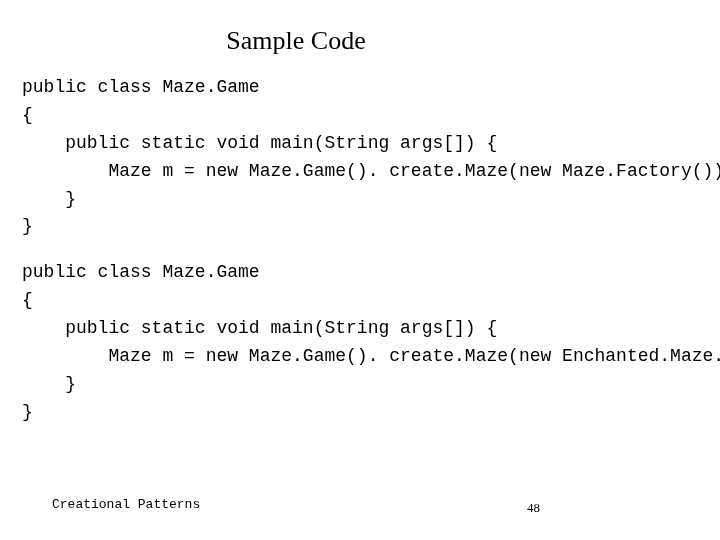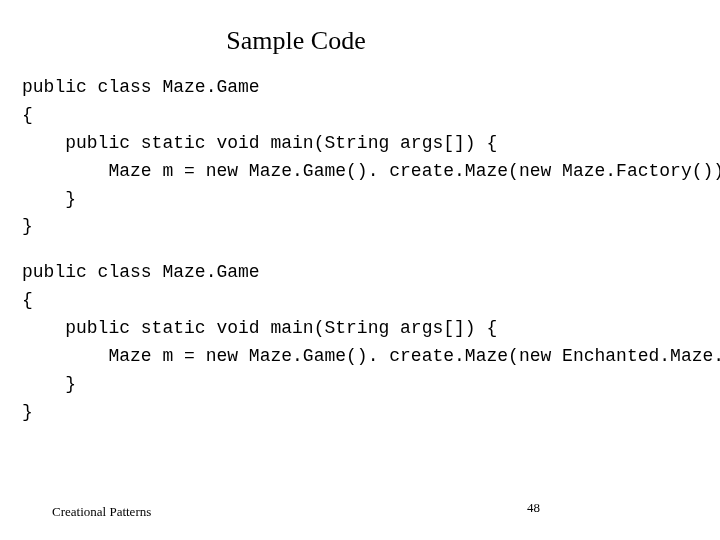--- a/index.html
+++ b/index.html
@@ -27,22 +27,23 @@
   .code-area {
     font-family: "Courier New", Courier, monospace;
     font-size: 18px;
     line-height: 1.55;
     white-space: pre;
     padding-left: 22px;
   }
   .footer-left {
     position: absolute;
     left: 52px;
-    bottom: 20px;
+    bottom: 28px;
     font-size: 13px;
+    font-family: Liberation Mono, monospace;
   }
   .footer-right {
     position: absolute;
     right: 52px;
     bottom: 24px;
     font-size: 13px;
   }
 </style>
 </head>
 <body>

